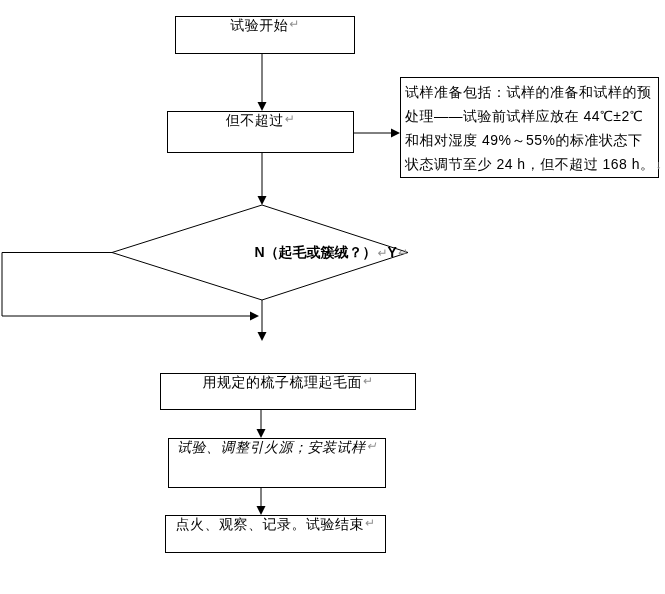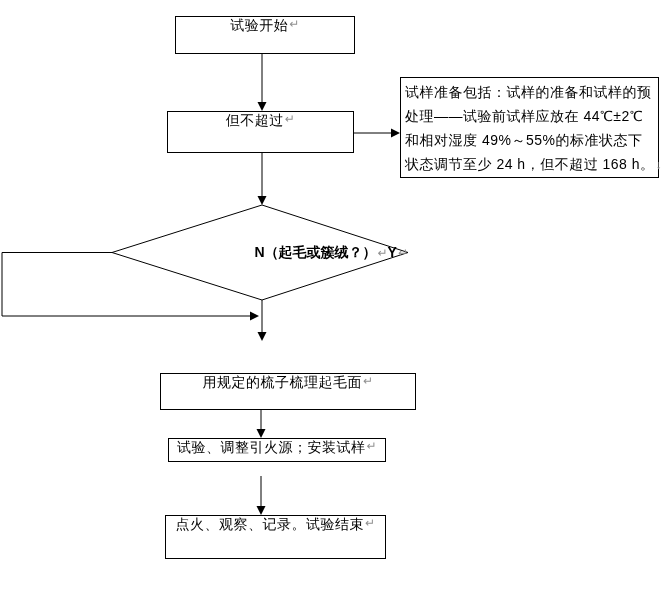--- a/index.html
+++ b/index.html
@@ -115,23 +115,23 @@
   <div class="decision-label">
     <div><span>N（起毛或簇绒？）</span><span class="mark">↵</span></div>
     <div><span>Y</span><span class="mark">↵</span></div>
   </div>
 
   <div class="box" style="left:160px; top:341px; width:256px; height:37px;margin-top:32px;">
     <span>用规定的梳子梳理起毛面</span>
       <span class="mark">↵</span>
   </div>
 
-  <div class="box" style="left:168px; top:438px; width:218px; height:24px;">
+  <div class="box" style="left:168px; top:438px; width:218px; height:50px;font-style:italic;">
     <span>试验、调整引火源；安装试样</span>
       <span class="mark">↵</span>
   </div>
 
-  <div class="box" style="left:165px; top:515px; width:221px; height:44px;">
+  <div class="box" style="left:165px; top:515px; width:221px; height:38px;">
     <span>点火、观察、记录。试验结束</span>
       <span class="mark">↵</span>
   </div>
 
 </div>
 
 </body></html>

